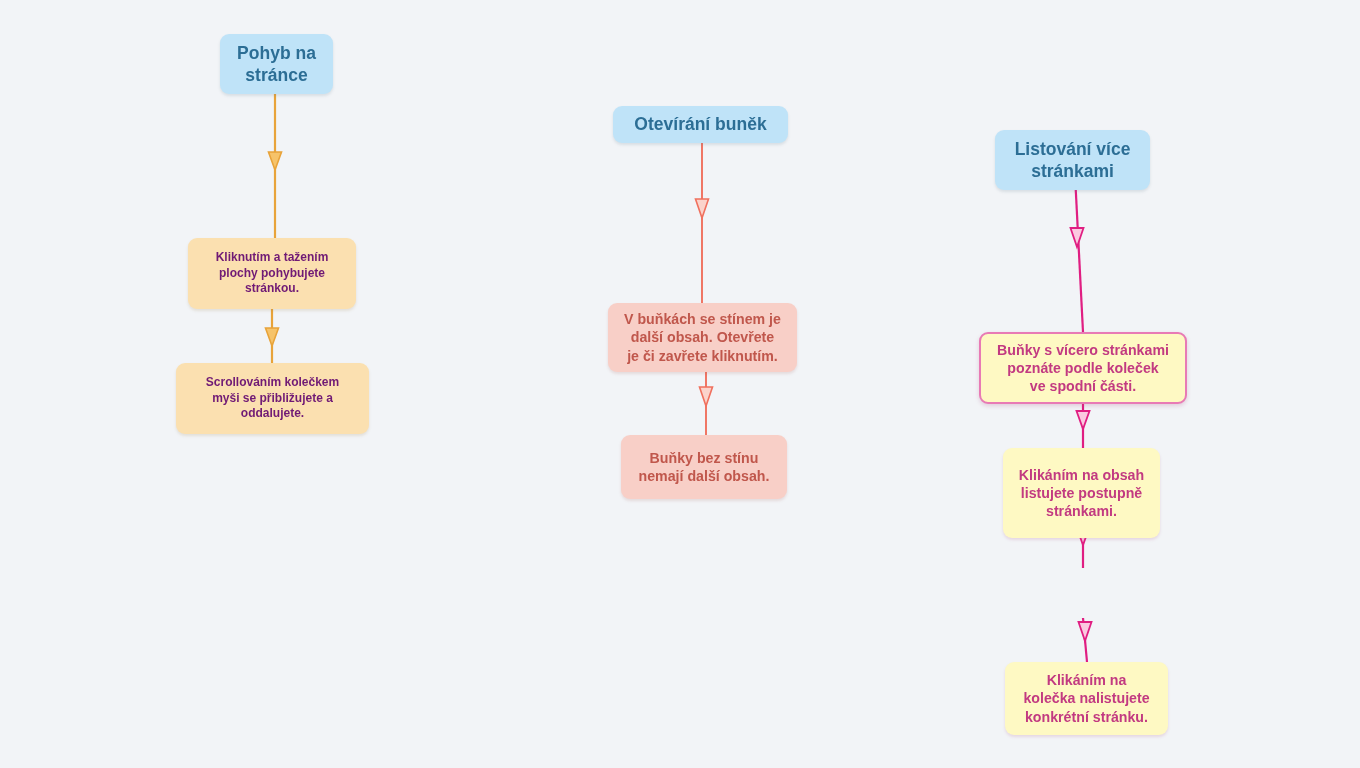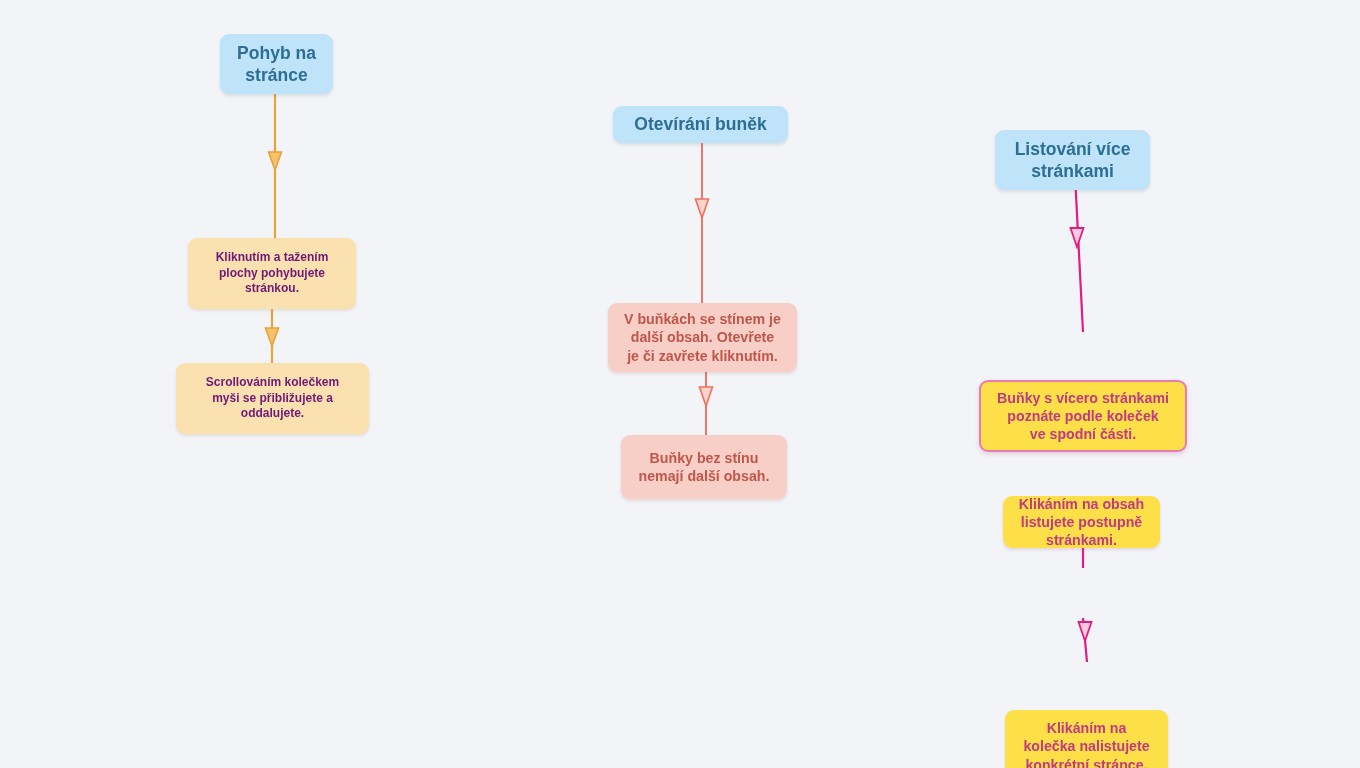--- a/index.html
+++ b/index.html
@@ -53,25 +53,24 @@
     font-size: 12px;
     box-shadow: 0 2px 3px rgba(150,120,60,0.16);
   }
   .node.red {
     background: #f8cfc7;
     color: #c0574c;
     font-size: 14.2px;
     box-shadow: 0 2px 3px rgba(160,90,80,0.16);
   }
   .node.pink {
-    background: #fde047;
+    background: #fef9c3;
     color: #c23a81;
     font-size: 14.2px;
     box-shadow: 0 2px 3px rgba(170,70,120,0.16);
-    margin-top: 48px;
   }
   .node.pink.selected {
     border: 2px solid #e87ab5;
     box-shadow: 0 2px 4px rgba(170,70,120,0.22);
   }
 </style>
 </head>
 <body>
 
 <div id="canvas">
@@ -134,22 +133,22 @@
   <div class="node red" style="left:621px; top:435px; width:166px; height:64px;">Buňky bez stínu
 nemají další obsah.</div>
 
   <div class="node header" style="left:995px; top:130px; width:155px; height:60px;">Listování více
 stránkami</div>
 
   <div class="node pink selected" style="left:979px; top:332px; width:208px; height:72px;">Buňky s vícero stránkami
 poznáte podle koleček
 ve spodní části.</div>
 
-  <div class="node pink" style="left:1003px; top:448px; width:157px; height:52px;text-align:center;">Klikáním na obsah
+  <div class="node pink" style="left:1003px; top:448px; width:157px; height:90px;text-align:center;">Klikáním na obsah
 listujete postupně
 stránkami.</div>
 
 
   <div class="node pink" style="left:1005px; top:662px; width:163px; height:73px;">Klikáním na
 kolečka nalistujete
-konkrétní stránce.</div>
+konkrétní stránku.</div>
 
 </div>
 
 </body></html>

